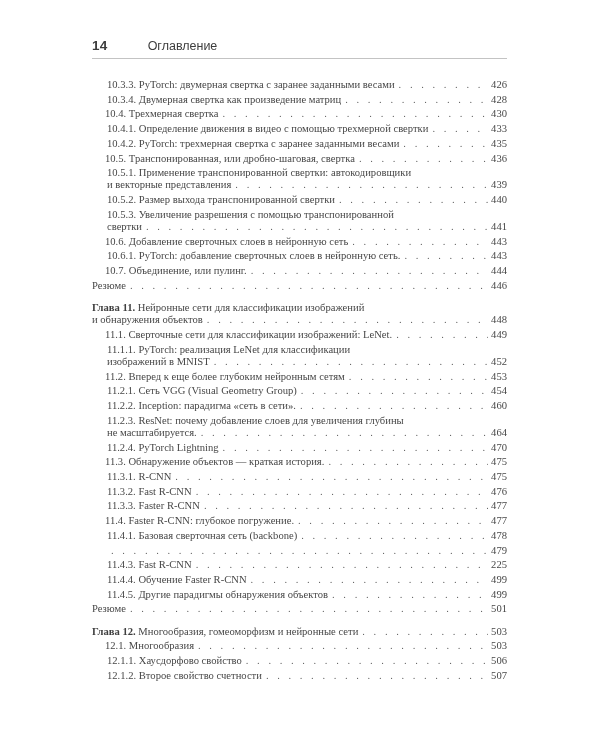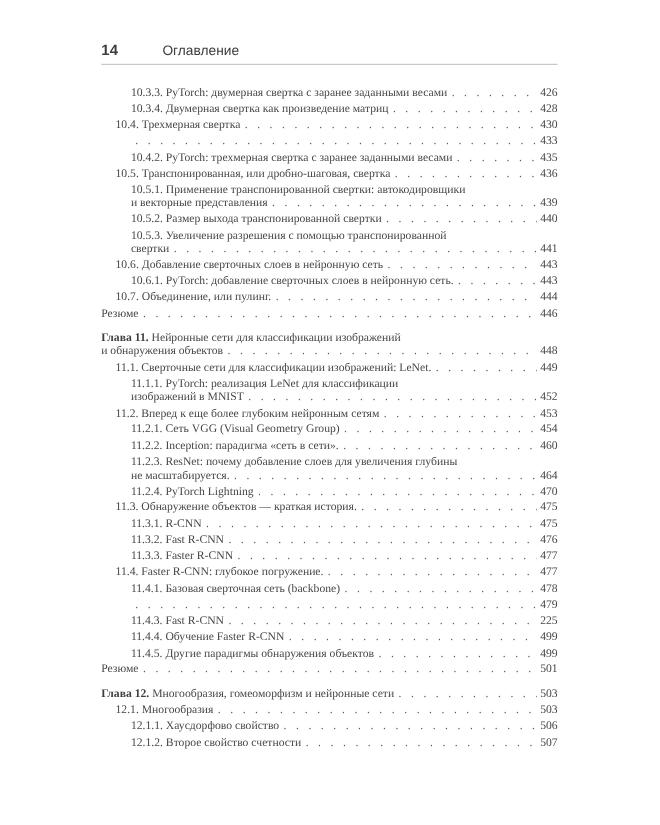--- a/index.html
+++ b/index.html
@@ -44,21 +44,21 @@
     font-size: 10.6px;
   }
   .entry {
     margin-bottom: 2.5px;
   }
   .entry.chapter {
     margin-top: 10px;
   }
   .level-1 { margin-left: 0; }
   .level-2 { margin-left: 13px; }
-  .level-3 { margin-left: 27px; }
+  .level-3 { margin-left: 15px; }
   .line {
     display: flex;
     align-items: baseline;
     line-height: 12.2px;
   }
   .txt {
     white-space: pre-wrap;
     flex: none;
     max-width: 100%;
   }
@@ -107,20 +107,21 @@
         </div>
         <div class="entry level-2">
           <div class="line">
             <span class="txt">10.4. Трехмерная свертка</span>
             <span class="leader">. . . . . . . . . . . . . . . . . . . . . . . . . . . . . . . . . . . . . . . . . . . . . . . . . . . . . . . . . . . . . . . . . . . . . . . . . . . . . . . . . . . . . . . . . . . . . . . . . . . . . . . . . . . . . . . . . . . . . . . . . . . . . . . . . . . . . . . . . . . .</span>
             <span class="pg">430</span>
           </div>
         </div>
         <div class="entry level-3">
           <div class="line">
+            <span class="txt">10.4.1. Определение движения в видео с помощью трехмерной свертки</span>
             <span class="leader">. . . . . . . . . . . . . . . . . . . . . . . . . . . . . . . . . . . . . . . . . . . . . . . . . . . . . . . . . . . . . . . . . . . . . . . . . . . . . . . . . . . . . . . . . . . . . . . . . . . . . . . . . . . . . . . . . . . . . . . . . . . . . . . . . . . . . . . . . . . .</span>
             <span class="pg">433</span>
           </div>
         </div>
         <div class="entry level-3">
           <div class="line">
             <span class="txt">10.4.2. PyTorch: трехмерная свертка с заранее заданными весами</span>
             <span class="leader">. . . . . . . . . . . . . . . . . . . . . . . . . . . . . . . . . . . . . . . . . . . . . . . . . . . . . . . . . . . . . . . . . . . . . . . . . . . . . . . . . . . . . . . . . . . . . . . . . . . . . . . . . . . . . . . . . . . . . . . . . . . . . . . . . . . . . . . . . . . .</span>
             <span class="pg">435</span>
           </div>

